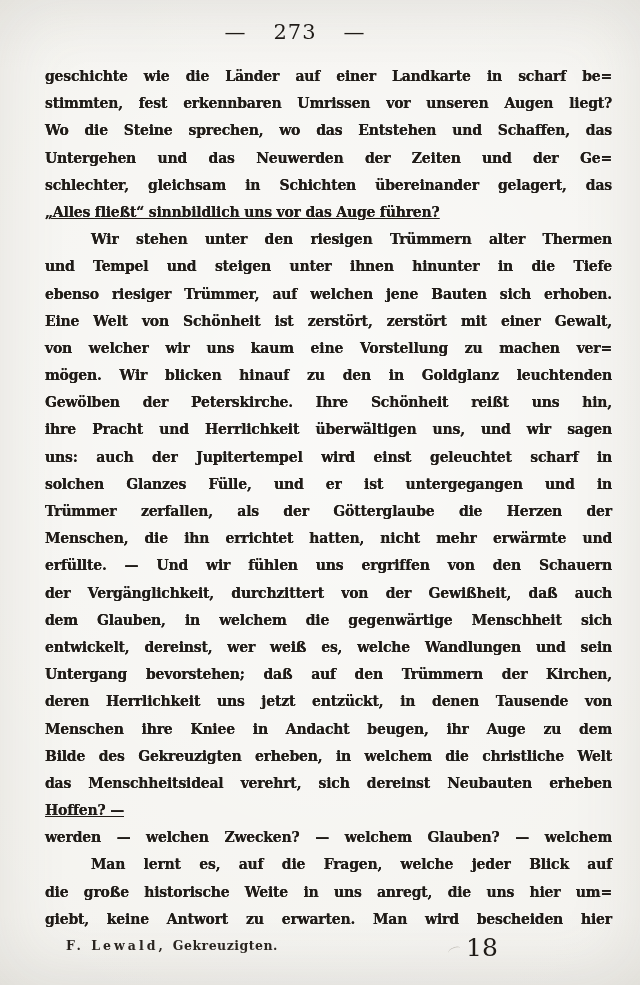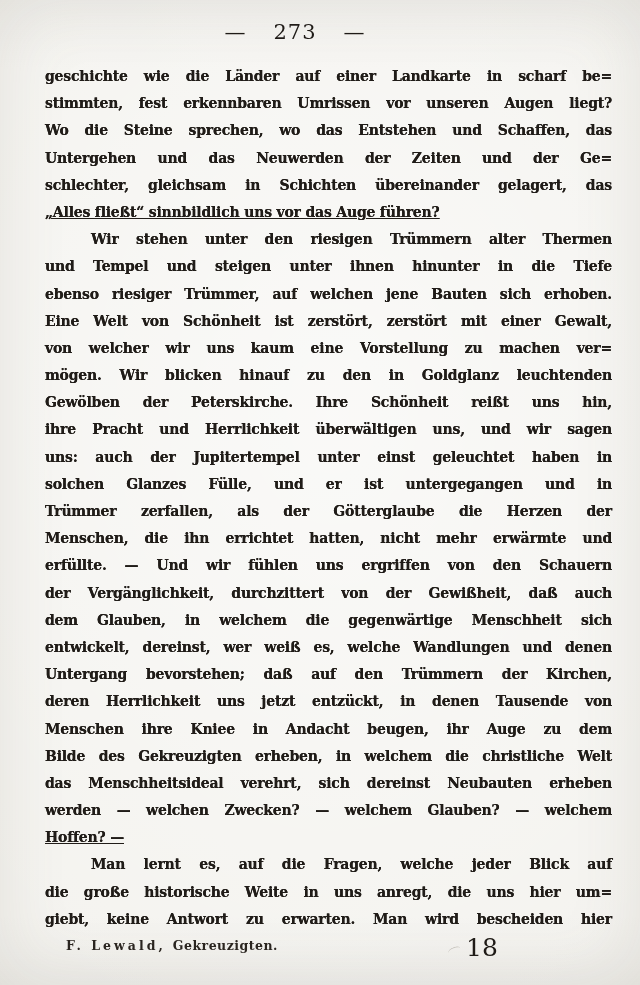--- a/index.html
+++ b/index.html
@@ -109,35 +109,35 @@
       </div>
       <div>
         <div class="line indent">Wir stehen unter den riesigen Trümmern alter Thermen</div>
         <div class="line">und Tempel und steigen unter ihnen hinunter in die Tiefe</div>
         <div class="line">ebenso riesiger Trümmer, auf welchen jene Bauten sich erhoben.</div>
         <div class="line">Eine Welt von Schönheit ist zerstört, zerstört mit einer Gewalt,</div>
         <div class="line">von welcher wir uns kaum eine Vorstellung zu machen ver=</div>
         <div class="line">mögen. Wir blicken hinauf zu den in Goldglanz leuchtenden</div>
         <div class="line">Gewölben der Peterskirche. Ihre Schönheit reißt uns hin,</div>
         <div class="line">ihre Pracht und Herrlichkeit überwältigen uns, und wir sagen</div>
-        <div class="line">uns: auch der Jupitertempel unter einst geleuchtet haben in</div>
+        <div class="line">uns: auch der Jupitertempel wird einst geleuchtet scharf in</div>
         <div class="line">solchen Glanzes Fülle, und er ist untergegangen und in</div>
         <div class="line">Trümmer zerfallen, als der Götterglaube die Herzen der</div>
         <div class="line">Menschen, die ihn errichtet hatten, nicht mehr erwärmte und</div>
         <div class="line">erfüllte. — Und wir fühlen uns ergriffen von den Schauern</div>
         <div class="line">der Vergänglichkeit, durchzittert von der Gewißheit, daß auch</div>
         <div class="line">dem Glauben, in welchem die gegenwärtige Menschheit sich</div>
-        <div class="line">entwickelt, dereinst, wer weiß es, welche Wandlungen und denen</div>
+        <div class="line">entwickelt, dereinst, wer weiß es, welche Wandlungen und sein</div>
         <div class="line">Untergang bevorstehen; daß auf den Trümmern der Kirchen,</div>
         <div class="line">deren Herrlichkeit uns jetzt entzückt, in denen Tausende von</div>
         <div class="line">Menschen ihre Kniee in Andacht beugen, ihr Auge zu dem</div>
         <div class="line">Bilde des Gekreuzigten erheben, in welchem die christliche Welt</div>
         <div class="line">das Menschheitsideal verehrt, sich dereinst Neubauten erheben</div>
+        <div class="line endline">Hoffen? —</div>
         <div class="line">werden — welchen Zwecken? — welchem Glauben? — welchem</div>
-        <div class="line endline">Hoffen? —</div>
       </div>
       <div>
         <div class="line indent">Man lernt es, auf die Fragen, welche jeder Blick auf</div>
         <div class="line">die große historische Weite in uns anregt, die uns hier um=</div>
         <div class="line">giebt, keine Antwort zu erwarten. Man wird bescheiden hier</div>
       </div>
     </div>
 
   <div class="footer-signature">
     <span class="footer-author">F. Lewald,</span><span class="footer-work">Gekreuzigten.</span>

